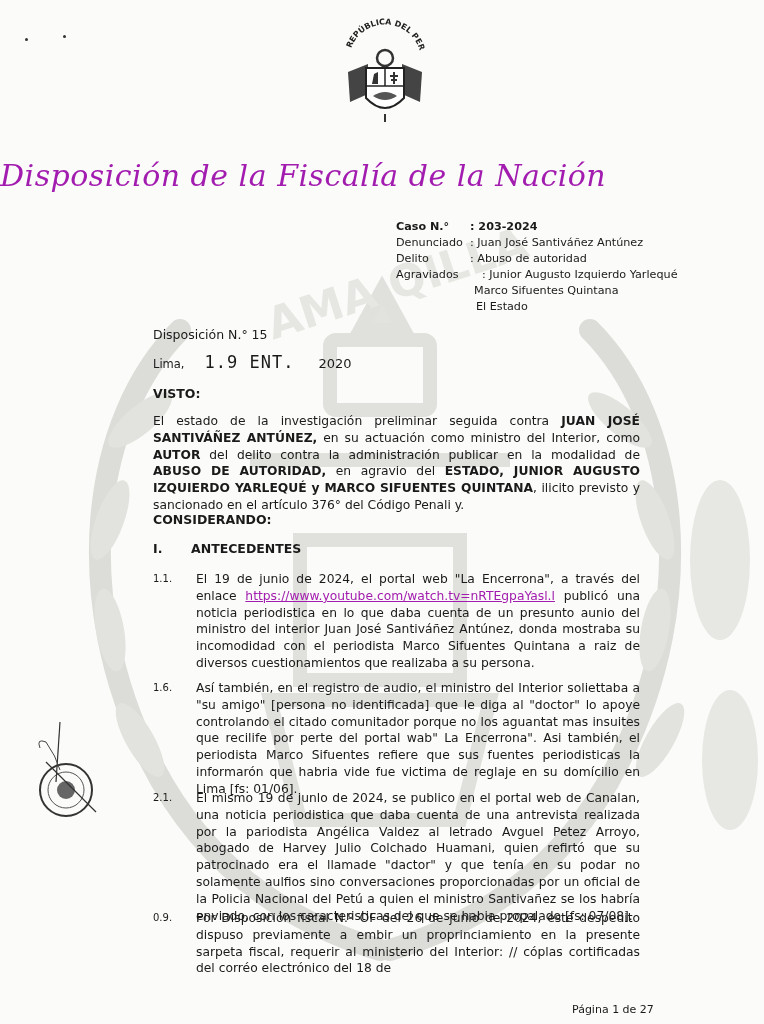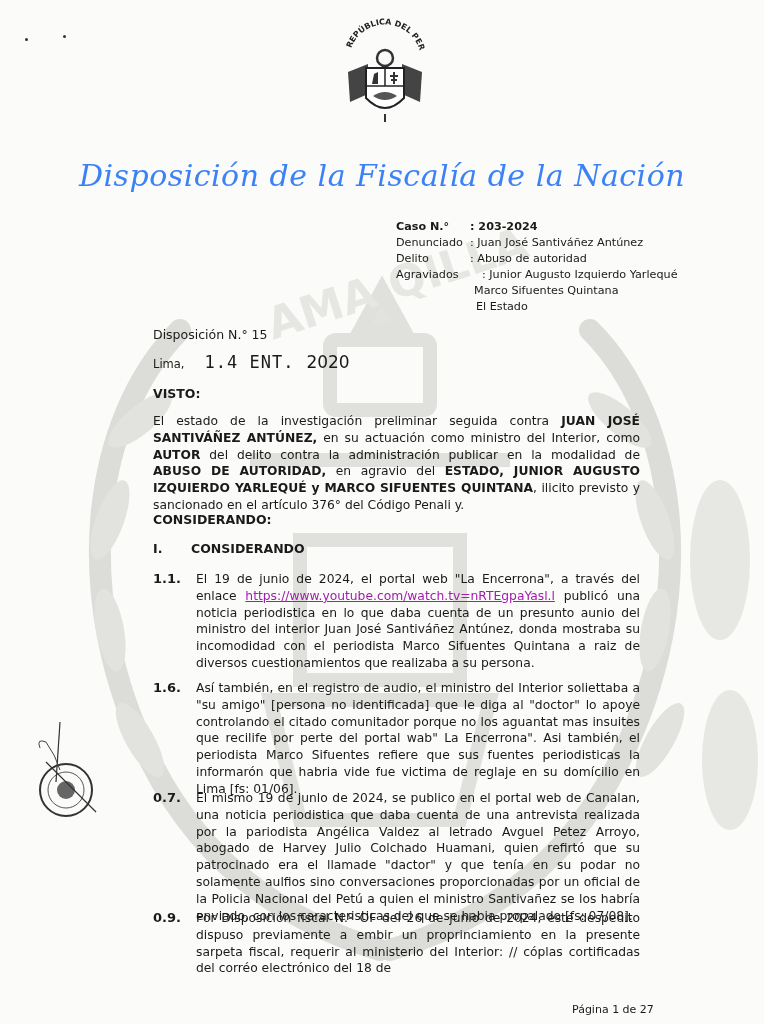--- a/index.html
+++ b/index.html
@@ -7,43 +7,43 @@
     width:764px; height:1024px; overflow:hidden; position:relative;
     background:#fbfbf9;
     font-family:"DejaVu Sans", sans-serif;
     color:#1a1a1a;
   }
   .watermark { position:absolute; inset:0; pointer-events:none; z-index:0; }
   .content { position:absolute; inset:0; z-index:1; }
   .dot { position:absolute; width:3px; height:3px; border-radius:50%; background:#333; }
   .crest { position:absolute; left:340px; top:14px; width:90px; height:112px; }
   .doc-title {
-    position:absolute; left:0; right:0; top:158px; text-align:center;
+    position:absolute; left:0; right:0; top:158px; text-align:left;
     font-family:"DejaVu Serif", serif; font-style:italic; font-size:30px;
-    letter-spacing:0.5px; color:#3b82f6;
+    letter-spacing:0.5px; color:#a21caf;
   }
   .case-block { position:absolute; left:396px; top:219px; font-size:11.2px; line-height:16px; }
   .case-row { display:flex; }
   .case-label { width:66px; }
   .case-val { white-space:nowrap; }
   .case-cont { padding-left:78px; }
   .case-cont.estado { padding-left:80px; }
   .bold { font-weight:bold; }
   .disp-num { position:absolute; left:153px; top:327px; font-size:12.5px; font-weight:normal; }
   .lima { position:absolute; left:153px; top:352px; font-size:11.5px; display:flex; align-items:baseline; }
   .lima .stamp { font-family:"DejaVu Sans Mono", monospace; font-size:17px; margin-left:20px; letter-spacing:1px; }
-  .lima .year { margin-left:12px; font-size:17px;text-align:center; }
+  .lima .year { margin-left:24px; font-size:13px;text-align:center; }
   .visto { position:absolute; left:153px; top:386px; font-size:12.5px; font-weight:bold; }
   .para { position:absolute; font-size:12.3px; line-height:16.8px; text-align:justify; }
   .visto-text { left:153px; top:413px; width:487px; }
   .considerando { position:absolute; left:153px; top:512px; font-size:12.5px; font-weight:bold; }
   .section { position:absolute; left:153px; top:541px; font-size:12.5px; font-weight:bold; display:flex; }
   .section .num { width:38px; }
   .item { position:absolute; left:153px; display:flex; }
-  .item .inum { width:43px; font-weight:bold; font-size:13px; line-height:16.8px; }
+  .item .inum { width:43px; font-weight:normal; font-size:10px; line-height:16.8px; }
   .item .itext { width:444px; font-size:12.3px; line-height:16.8px; text-align:justify; }
   .link { text-decoration:underline; color:#a21caf; }
   .footer { position:absolute; left:572px; top:1003px; font-size:11px; }
   .seal { position:absolute; left:26px; top:712px; width:80px; height:108px; }
 </style>
 </head>
 <body>
 
 <svg class="watermark" width="764" height="1024" viewBox="0 0 764 1024">
   <g fill="none" stroke="#dcdcd8" stroke-width="22" stroke-linecap="round">
@@ -115,47 +115,47 @@
       <span class="case-val" style="margin-left:20px">: Junior Augusto Izquierdo Yarlequé</span>
     </div>
     <div class="case-cont">Marco Sifuentes Quintana</div>
     <div class="case-cont estado">El Estado</div>
   </div>
 
   <div class="disp-num">Disposición N.° 15</div>
 
   <div class="lima">
     <span>Lima,</span>
-    <span class="stamp">1.4 ENT.</span>
+    <span class="stamp">1.9 ENT.</span>
     <span class="year">2020</span>
   </div>
 
   <div class="visto">VISTO:</div>
 
   <div class="para visto-text"><span>El estado de la investigación preliminar seguida contra </span><b>JUAN JOSÉ SANTIVÁÑEZ ANTÚNEZ,</b><span> en su actuación como ministro del Interior, como </span><b>AUTOR</b><span> del delito contra la administración publicar en la modalidad de </span><b>ABUSO DE AUTORIDAD,</b><span> en agravio del </span><b>ESTADO, JUNIOR AUGUSTO IZQUIERDO YARLEQUÉ y MARCO SIFUENTES QUINTANA</b><span>, ilicito previsto y sancionado en el artículo 376° del Código Penali y.</span></div>
 
   <div class="considerando">CONSIDERANDO:</div>
 
   <div class="section">
     <span class="num">I.</span>
-    <span>CONSIDERANDO</span>
+    <span>ANTECEDENTES</span>
   </div>
 
   <div class="item" style="top:571px">
     <span class="inum">1.1.</span>
     <div class="itext"><span>El 19 de junio de 2024, el portal web "La Encerrona", a través del enlace </span><a class="link">https://www.youtube.com/watch.tv=nRTEgpaYasl.l</a><span> publicó una noticia periodistica en lo que daba cuenta de un presunto aunio del ministro del interior Juan José Santiváñez Antúnez, donda mostraba su incomodidad con el periodista Marco Sifuentes Quintana a raiz de diversos cuestionamientos que realizaba a su persona.</span></div>
   </div>
 
   <div class="item" style="top:680px">
     <span class="inum">1.6.</span>
     <div class="itext">Así también, en el registro de audio, el ministro del Interior soliettaba a "su amigo" [persona no identificada] que le diga al "doctor" lo apoye controlando el citado comunitador  porque no los aguantat mas insuites que recilife por perte del portal wab" La Encerrona". Asi también, el periodista Marco Sifuentes refiere que sus fuentes periodisticas la informarón que habria vide fue victima de reglaje en su domícilio en Lima [fs: 01/06].</div>
   </div>
 
   <div class="item" style="top:790px">
-    <span class="inum">0.7.</span>
+    <span class="inum">2.1.</span>
     <div class="itext">El mismo 19 de junlo de 2024, se publico en el portal web de Canalan, una noticia periodistica que daba cuenta de una antrevista realizada por la pariodista Angélica Valdez al letrado Avguel Petez Arroyo, abogado de Harvey Julio Colchado Huamani, quien refirtó que su patrocinado era el llamade "dactor" y que tenía en su podar no solamente aulfios sino conversaciones proporcionadas por un oficial de la Policia Nacional del Petú a quien el ministro Santivañez se los habría enviado, con los caracteristicas del que se habia propalado [fs: 07/08].</div>
   </div>
 
   <div class="item" style="top:910px">
     <span class="inum">0.9.</span>
     <div class="itext">Por Disposición fiscal N.º OF del 26 de junio de 2024, este despeuito dispuso previamente a embir un proprinciamiento en la presente sarpeta fiscal, requerir al ministerio del Interior: // cóplas cortificadas del corréo electrónico del 18 de</div>
   </div>
 
   <svg class="seal" viewBox="0 0 80 108">
     <circle cx="40" cy="78" r="26" fill="none" stroke="#333" stroke-width="2"></circle>

